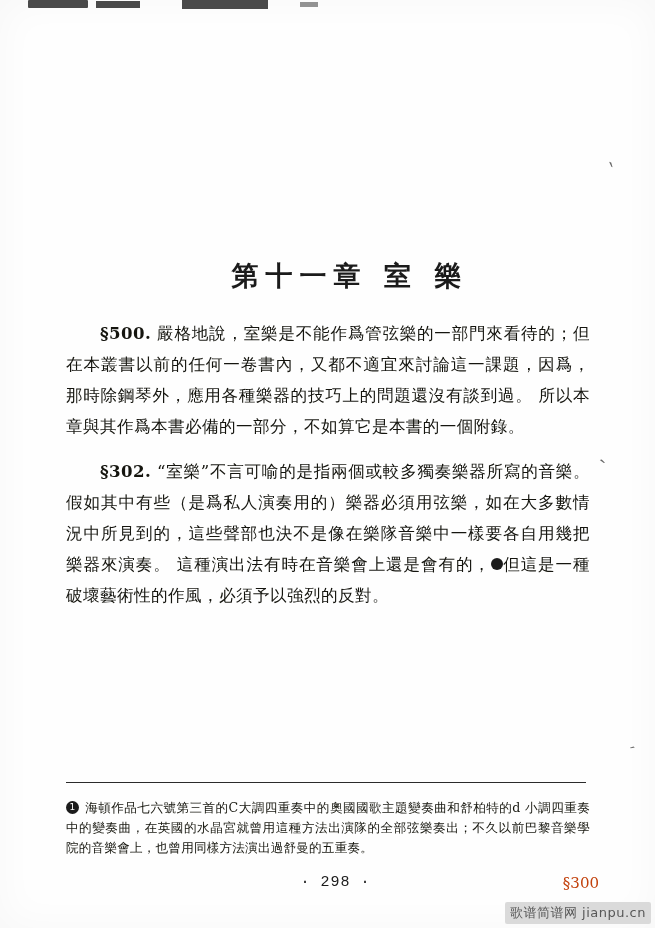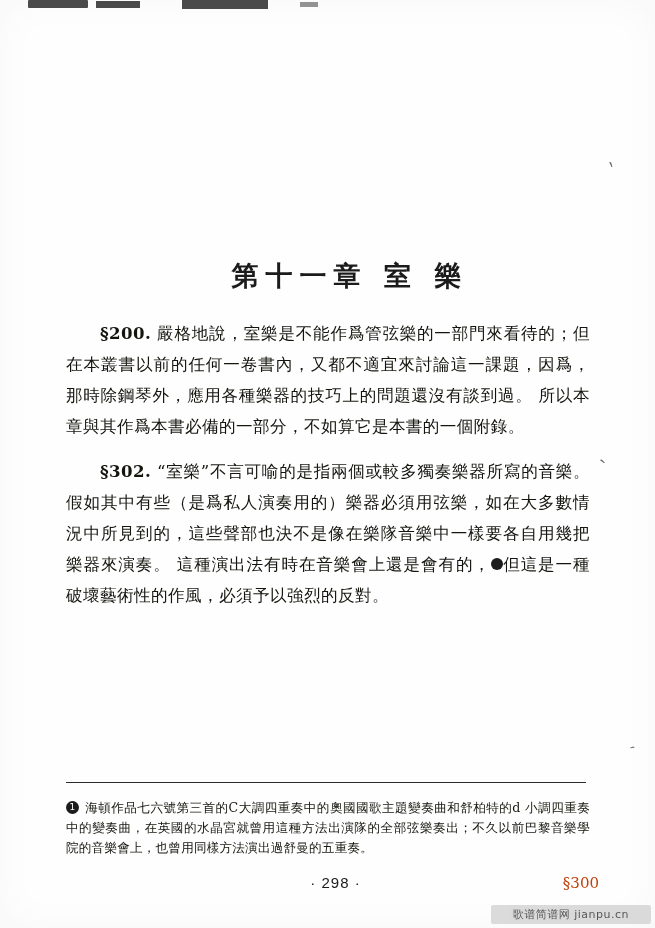--- a/index.html
+++ b/index.html
@@ -133,21 +133,21 @@
     text-align: center;
     vertical-align: 3px;
     font-family: "DejaVu Sans", sans-serif;
   }
 
   .page-number {
     position: absolute;
     left: 0; right: 0;
     top: 874px;
     text-align: center;
-    font-family: Liberation Sans, sans-serif;
+    font-family: Liberation Mono, monospace;
     font-size: 15px;
     color: #1b1b1b;
     letter-spacing: 1px;
     margin-left: 16px;
   }
   .running-section {
     position: absolute;
     right: 56px;
     top: 874px;
     font-family: "DejaVu Serif", serif;
@@ -156,22 +156,22 @@
   }
 
   
   .watermark {
     position: absolute;
     right: 4px;
     bottom: 4px;
     background: #d8d8d8;
     color: #4a4a4a;
     font-family: "DejaVu Sans", sans-serif;
-    font-size: 11px;
-    padding: 2px 22px;
+    font-size: 13px;
+    padding: 2px 5px;
     border-radius: 2px;
     letter-spacing: 0.5px;
     opacity: 0.92;
   }
 </style>
 </head>
 <body>
 
 <div class="page">
 
@@ -181,21 +181,21 @@
   <div class="scan-smudge smudge-d"></div>
 
   <div class="ink-mark mark-1">ˋ</div>
   <div class="ink-mark mark-2">ˋ</div>
   <div class="ink-mark mark-3">ˊ</div>
 
   <div class="chapter-title">第十一章  室  樂</div>
 
   <div class="body-col">
 
-    <p class="para"><span class="sect">§200.</span> <span>嚴格地說，室樂是不能作爲管弦樂的一部門來看待的；但在本叢書以前的任何一卷書內，又都不適宜來討論這一課題，因爲，那時除鋼琴外，應用各種樂器的技巧上的問題還沒有談到過。 所以本章與其作爲本書必備的一部分，不如算它是本書的一個附錄。</span></p>
+    <p class="para"><span class="sect">§500.</span> <span>嚴格地說，室樂是不能作爲管弦樂的一部門來看待的；但在本叢書以前的任何一卷書內，又都不適宜來討論這一課題，因爲，那時除鋼琴外，應用各種樂器的技巧上的問題還沒有談到過。 所以本章與其作爲本書必備的一部分，不如算它是本書的一個附錄。</span></p>
 
 
     <p class="para"><span class="sect">§302.</span> <span>“室樂”不言可喻的是指兩個或較多獨奏樂器所寫的音樂。 假如其中有些（是爲私人演奏用的）樂器必須用弦樂，如在大多數情況中所見到的，這些聲部也決不是像在樂隊音樂中一樣要各自用幾把樂器來演奏。 這種演出法有時在音樂會上還是會有的，</span><span class="fn-inline-marker">1</span><span>但這是一種破壞藝術性的作風，必須予以強烈的反對。</span></p>
 
   </div>
 
   <div class="footnote-rule"></div>
 
   <div class="footnote"><span class="fn-marker">1</span><span>海頓作品七六號第三首的C大調四重奏中的奧國國歌主題變奏曲和舒柏特的d 小調四重奏中的變奏曲，在英國的水晶宮就曾用這種方法出演隊的全部弦樂奏出；不久以前巴黎音樂學院的音樂會上，也曾用同樣方法演出過舒曼的五重奏。</span></div>
 

